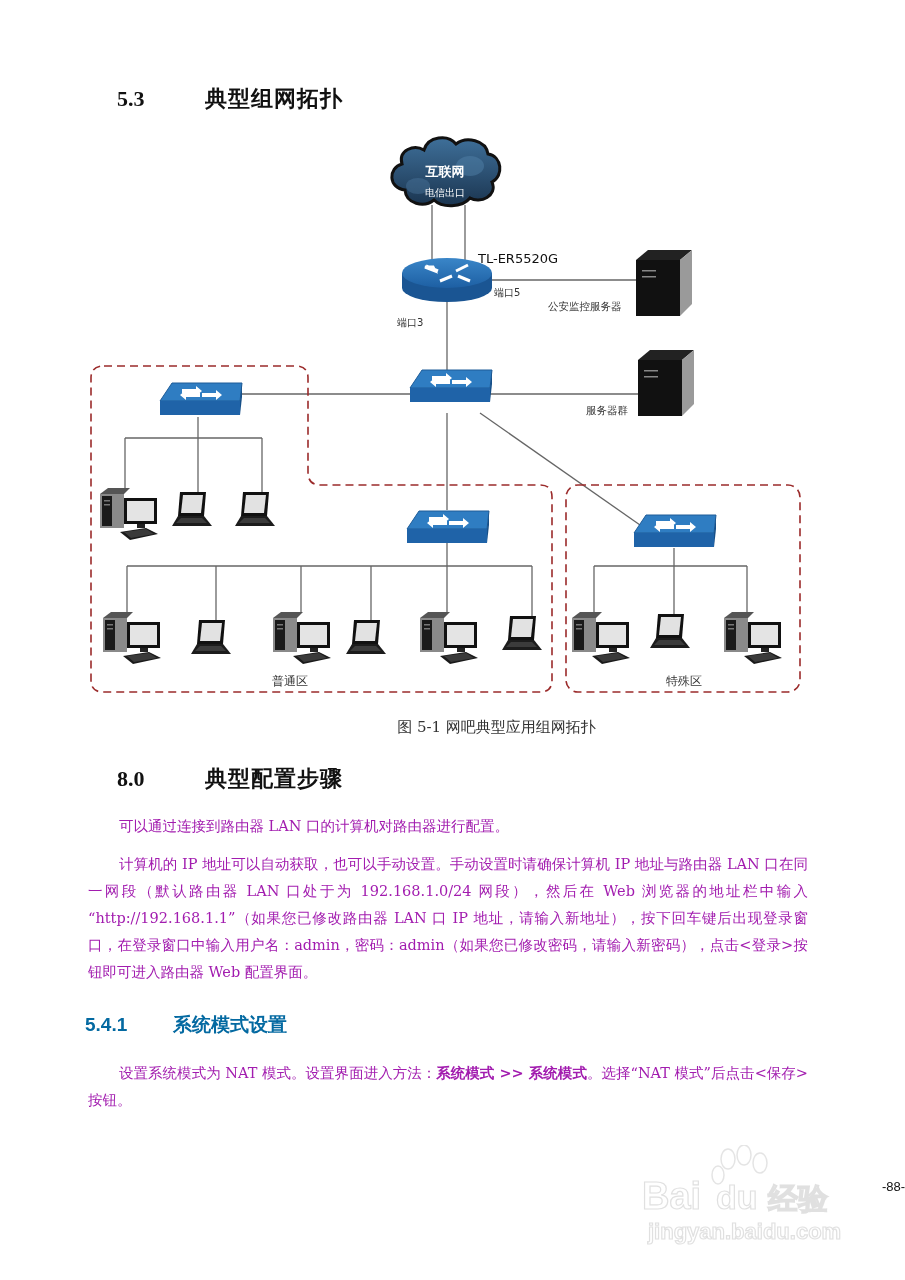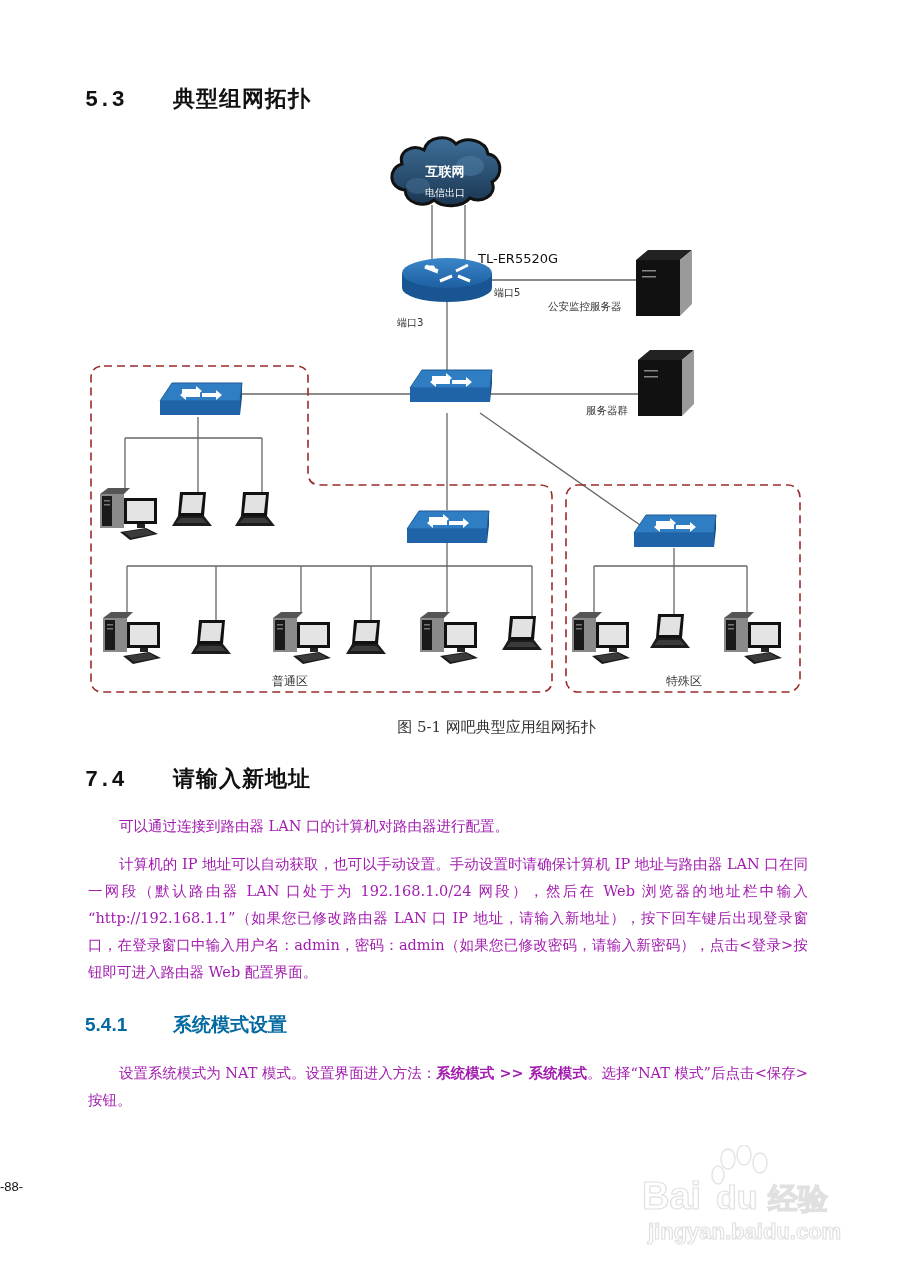--- a/index.html
+++ b/index.html
@@ -1,29 +1,29 @@
 <!DOCTYPE html>
 <html><head>
 <meta charset="utf-8">
 <style>
   html, body { margin: 0; padding: 0; background: #ffffff; }
   body { width: 905px; height: 1280px; position: relative; overflow: hidden;
          font-family: "DejaVu Sans", "Liberation Sans", sans-serif; color: #1a1a1a; }
   .h2 { position: absolute; left: 85px; font-size: 22px; font-weight: bold; color: #111; }
-  .h2 .num { font-family: Liberation Mono, monospace; font-weight: bold; display: inline-block; width: 88px; }
+  .h2 .num { font-family: Liberation Serif, serif; font-weight: bold; display: inline-block; width: 88px; margin-left: 32px; }
   .h2 .title { font-weight: bold; letter-spacing: 1px; font-family: Liberation Serif, serif; }
   .h3 { position: absolute; left: 85px; font-size: 19px; font-weight: bold; color: #0369a1; }
   .h3 .num { font-family: "Liberation Sans", sans-serif; font-weight: bold; display: inline-block; width: 88px; }
   .para { position: absolute; left: 88px; width: 720px; font-size: 14.5px; line-height: 27px; color: #a21caf;
           text-align: justify; font-family: "DejaVu Serif", "Liberation Serif", serif; }
   .para .indent { display: inline-block; width: 31px; }
   .para b { font-family: "DejaVu Sans", sans-serif; font-weight: bold; }
   .caption { position: absolute; left: 0; width: 905px; top: 718px; text-align: center; font-size: 15px;
              font-family: "DejaVu Serif", "Liberation Serif", serif; color: #333; padding-left: 44px; }
-  .page-num { position: absolute; left: 0; width: 905px; top: 1179px; text-align: left; font-size: 13px;
+  .page-num { position: absolute; left: 0; width: 905px; top: 1179px; text-align: right; font-size: 13px;
               font-family: "Liberation Sans", sans-serif; color: #111; }
   .watermark { position: absolute; left: 640px; top: 1145px; width: 210px; height: 100px; opacity: 0.55; }
   .wm-text { font-family: "Liberation Sans", sans-serif; fill: #fff; stroke: #c8c8c8; stroke-width: 1.2; }
   svg text { font-family: "DejaVu Sans", "Liberation Sans", sans-serif; }
   #diagram { position: absolute; left: 0; top: 130px; }
 </style>
 </head>
 <body>
 
 <div class="h2" style="top:84px;">
@@ -149,21 +149,21 @@
 
   <use href="#desktop" x="572" y="482"></use>
   <use href="#laptop" x="650" y="484"></use>
   <use href="#desktop" x="724" y="482"></use>
   <text x="684" y="555" font-size="12" fill="#333" text-anchor="middle">特殊区</text>
 </svg>
 
 <div class="caption">图  5-1  网吧典型应用组网拓扑</div>
 
 <div class="h2" style="top:764px;">
-  <span class="num">7.4</span><span class="title">请输入新地址</span>
+  <span class="num">8.0</span><span class="title">典型配置步骤</span>
 </div>
 
 <div class="para" style="top:813px;">
   <span class="indent"></span><span>可以通过连接到路由器 LAN 口的计算机对路由器进行配置。</span>
 </div>
 
 <div class="para" style="top:851px;">
   <span class="indent"></span><span>计算机的 IP 地址可以自动获取，也可以手动设置。手动设置时请确保计算机 IP 地址与路由器 LAN 口在同一网段（默认路由器 LAN 口处于为 192.168.1.0/24 网段），然后在 Web 浏览器的地址栏中输入 “http://192.168.1.1”（如果您已修改路由器 LAN 口 IP 地址，请输入新地址），按下回车键后出现登录窗口，在登录窗口中输入用户名：admin，密码：admin（如果您已修改密码，请输入新密码），点击&lt;登录&gt;按钮即可进入路由器 Web 配置界面。</span>
 </div>
 

